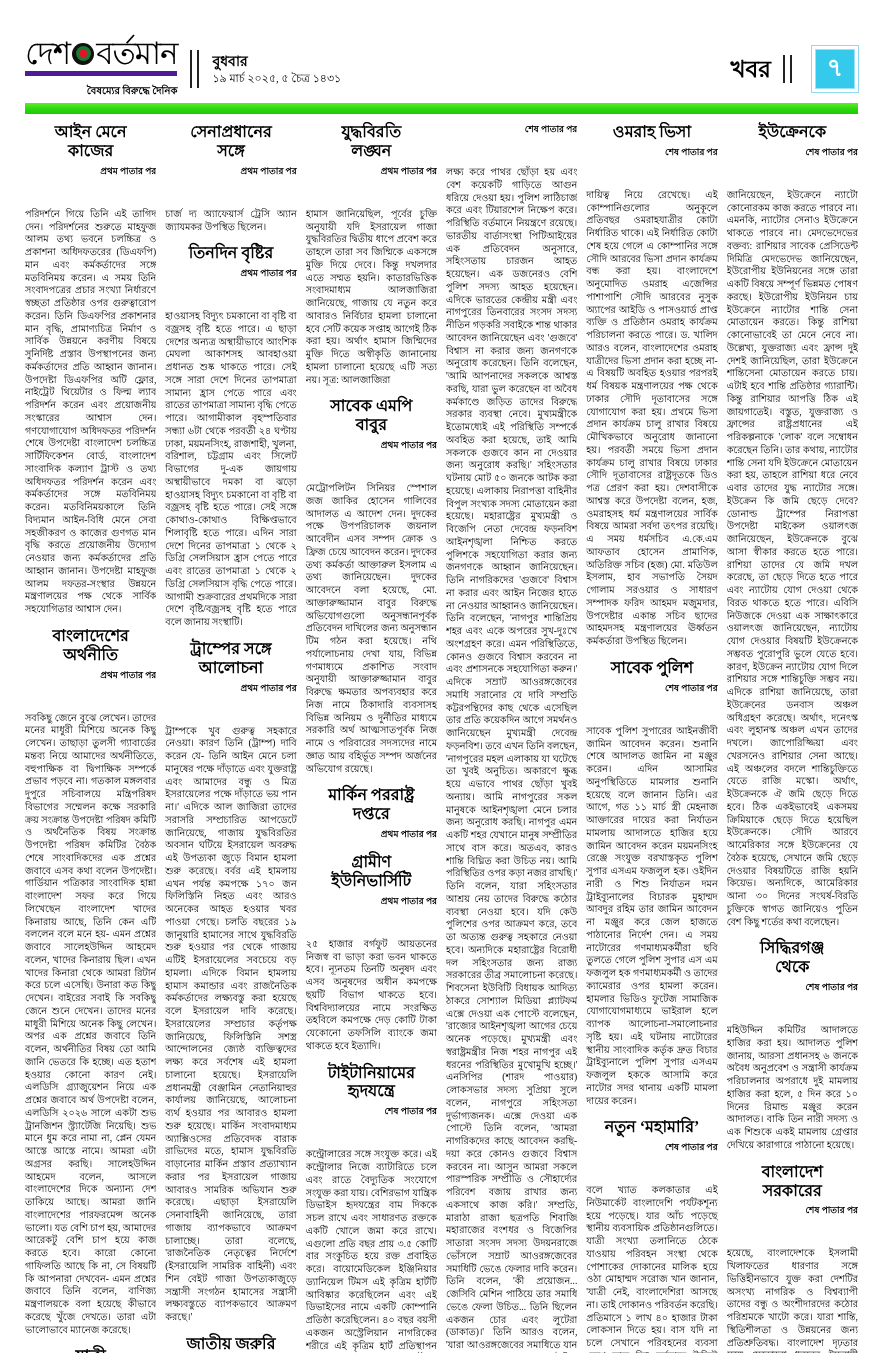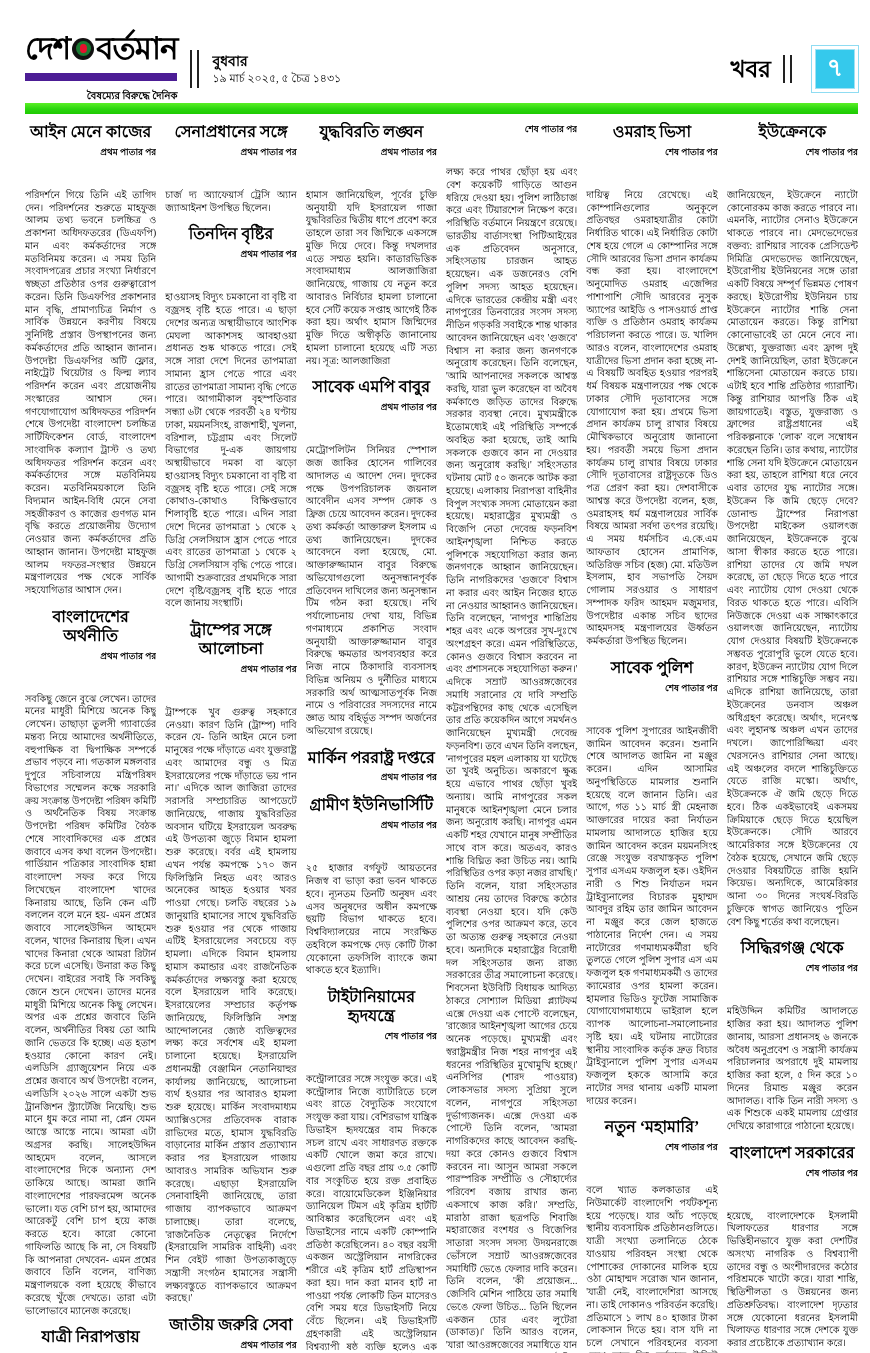--- a/index.html
+++ b/index.html
@@ -2,22 +2,22 @@
 <html><head>
 <meta charset="utf-8">
 <style>
   html,body{margin:0;padding:0;}
   body{width:870px;height:1353px;background:#ffffff;color:#000;
        font-family:"Liberation Serif", serif;overflow:hidden;position:relative;}
   .page{position:absolute;inset:0;}
   
   header{margin:42px 12px 0 25px;display:flex;align-items:center;height:54px;}
   .brand-block{display:flex;flex-direction:column;}
-  .brand{font-size:31px;font-weight:bold;line-height:1;display:flex;align-items:center;
-         border-bottom:8px solid #4c1d95;padding-bottom:9px;letter-spacing:-1px;}
+  .brand{font-size:31px;font-weight:normal;line-height:1;display:flex;align-items:center;
+         border-bottom:5px solid #4c1d95;padding-bottom:2px;letter-spacing:-1px;}
   .flag-dot{width:22px;height:22px;border-radius:50%;background:#111;display:inline-flex;
             align-items:center;justify-content:center;margin:0 2px;flex:0 0 auto;}
   .fd-in{width:15px;height:15px;border-radius:50%;background:#1c7a33;position:relative;display:block;}
   .fd-in::after{content:"";position:absolute;left:4px;top:3px;width:7px;height:9px;
             background:#e8112d;border-radius:45% 55% 55% 45%;}
   .tagline{text-align:right;font-size:10px;font-weight:bold;margin-top:7px;}
   .dbar{width:5px;height:38px;border-left:2px solid #222;border-right:2px solid #222;margin:0 13px;}
   .dbar.sec{height:28px;margin:0 10px 0 12px;}
   .date-block{line-height:1.3;}
   .date-block .day{font-weight:bold;font-size:14px;}
@@ -29,21 +29,21 @@
             display:flex;align-items:center;justify-content:center;
             color:#fff;font-size:25px;font-weight:bold;margin-left:10px;}
   
   .green-bar{margin:7px 12px 0 25px;height:11px;
              background:linear-gradient(180deg,#5bef27 0%,#2bd60e 55%,#1fca02 100%);}
   
   .cols{display:flex;gap:9px;margin:8px 12px 0 25px;}
   .col{flex:1 1 0;height:1232px;overflow:hidden;}
   .article{margin:0;}
   .headline{font-size:16px;font-weight:bold;text-align:center;line-height:1.18;
-            margin:11px 0 3px;font-family:"Liberation Serif", serif;}
+            margin:11px 17px 3px;font-family:"Liberation Serif", serif;}
   .col .article:first-child .headline{margin-top:1px;}
   .byline{font-size:9px;font-weight:bold;text-align:right;margin:0 0 3px;}
   .body-text{font-size:9.6px;line-height:1.33;text-align:justify;word-break:break-word;margin-top:29px;}
 </style>
 </head>
 <body>
 
 <div class="page">
   <header>
     <div class="brand-block">
@@ -86,21 +86,21 @@
         <article class="article">
           <h2 class="headline">যাত্রী নিরাপত্তায়</h2>
           <div class="byline">প্রথম পাতার পর</div>
           <div class="body-text">ও কর্মসূচির উপদেষ্টা ব্রিগেডিয়ার জেনারেল (অব.) ড. এম সাখাওয়াত হোসেন। তিনি বলেছেন, আসন্ন ইদে দেশের বিভিন্ন নৌপথে জলযানগুলো সুষ্ঠুভাবে চলাচল এবং যাত্রীদের নিরাপত্তা নিশ্চিত করতে বর্তমান সরকার আন্তরিকভাবে কাজ করছে। ইতোমধ্যে বিভিন্ন কার্যকর পদক্ষেপ গ্রহণ করা হয়েছে। গতকাল মঙ্গলবার দুপুরে আয়োজিত এক সভায় যোগ দিয়ে এসব কথা বলেন তিনি। সভায় উপদেষ্টা বলেন, যাত্রীদের নিরাপত্তা নিশ্চিত করার লক্ষ্যে দূরপাল্লার লঞ্চগুলোতে সশস্ত্র আনসার মোতায়েন করা হবে। নৌপুলিশ, কোস্ট গার্ড এবং বাংলাদেশ নৌবাহিনীকে নৌপথের বিশেষ অপরাধপ্রবণ জায়গাগুলোতে বিশেষ টহল কার্যক্রম পরিচালনা করার জন্য নির্দেশ দেওয়া হয়েছে। তিনি আরও বলেন, বিভিন্ন গন্তব্যের যাত্রী ও যানবাহনগুলোকে ফেরি ও বার্জবাহী জাহাজে সার্বক্ষণিক সেবা প্রদানের জন্য বিআইডব্লিউটিসির কন্ট্রোল রুম চালু করা হয়েছে। সম্ভাবিত যাত্রী ও যানবাহনগুলোকে প্রয়োজনে ০২২২৩৩৬৬২৭৭৯ ও ০১৪০৪৪৪৩৭০৭ নম্বরে যোগাযোগ করে সেবা গ্রহণের অনুরোধ জানানো হচ্ছে। উপদেষ্টা নৌদুর্ঘটনা রোধকল্পে ইদের আগের ৫ দিন ও পরের ৫ দিন, দিনে-রাতে সার্বক্ষণিক বালুবাহী (বাল্কহেড) চলাচল বন্ধ করার জন্য সংশ্লিষ্ট কর্তৃপক্ষকে নির্দেশনা দেন। জরিমানার পাশাপাশি ক্ষেত্রবিশেষে অভিযুক্ত লঞ্চের রুট পারমিট বাতিল করা হবে। লঞ্চের অনুমোদিত ভাড়ার একটি চার্ট টাঙিয়ে রাখার জন্য বিআইডব্লিউটিসির চেয়ারম্যানকে নির্দেশনা দেন উপদেষ্টা। সভায় নৌ পরিবহন মন্ত্রণালয়ের সিনিয়র সচিব মোহাম্মদ ইউনুসসহ অন্যান্যরা উপস্থিত ছিলেন।</div>
         </article>
       </div>
     <div class="col">
         <article class="article">
           <h2 class="headline">সেনাপ্রধানের সঙ্গে</h2>
           <div class="byline">প্রথম পাতার পর</div>
-          <div class="body-text">চার্জ দ্য অ্যাফেয়ার্স ট্রেসি অ্যান জ্যাআইনশ উপস্থিত ছিলেন।</div>
+          <div class="body-text">চার্জ দ্য অ্যাফেয়ার্স ট্রেসি অ্যান জ্যাযমকর উপস্থিত ছিলেন।</div>
         </article>
         <article class="article">
           <h2 class="headline">তিনদিন বৃষ্টির</h2>
           <div class="byline">প্রথম পাতার পর</div>
           <div class="body-text">হাওয়াসহ বিদ্যুৎ চমকানো বা বৃষ্টি বা বজ্রসহ বৃষ্টি হতে পারে। এ ছাড়া দেশের অন্যত্র অস্থায়ীভাবে আংশিক মেঘলা আকাশসহ আবহাওয়া প্রধানত শুষ্ক থাকতে পারে। সেই সঙ্গে সারা দেশে দিনের তাপমাত্রা সামান্য হ্রাস পেতে পারে এবং রাতের তাপমাত্রা সামান্য বৃদ্ধি পেতে পারে। আগামীকাল বৃহস্পতিবার সন্ধ্যা ৬টা থেকে পরবর্তী ২৪ ঘণ্টায় ঢাকা, ময়মনসিংহ, রাজশাহী, খুলনা, বরিশাল, চট্টগ্রাম এবং সিলেট বিভাগের দু-এক জায়গায় অস্থায়ীভাবে দমকা বা ঝড়ো হাওয়াসহ বিদ্যুৎ চমকানো বা বৃষ্টি বা বজ্রসহ বৃষ্টি হতে পারে। সেই সঙ্গে কোথাও-কোথাও বিক্ষিপ্তভাবে শিলাবৃষ্টি হতে পারে। এদিন সারা দেশে দিনের তাপমাত্রা ১ থেকে ২ ডিগ্রি সেলসিয়াস হ্রাস পেতে পারে এবং রাতের তাপমাত্রা ১ থেকে ২ ডিগ্রি সেলসিয়াস বৃদ্ধি পেতে পারে। আগামী শুক্রবারের প্রথমদিকে সারা দেশে বৃষ্টি/বজ্রসহ বৃষ্টি হতে পারে বলে জানায় সংস্থাটি।</div>
         </article>
         <article class="article">
           <h2 class="headline">ট্রাম্পের সঙ্গে আলোচনা</h2>
           <div class="byline">প্রথম পাতার পর</div>
           <div class="body-text">ট্রাম্পকে খুব গুরুত্ব সহকারে নেওয়া। কারণ তিনি (ট্রাম্প) দাবি করেন যে- তিনি আইন মেনে চলা মানুষের পক্ষে দাঁড়াতে এবং যুক্তরাষ্ট্র এবং আমাদের বন্ধু ও মিত্র ইসরায়েলের পক্ষে দাঁড়াতে ভয় পান না।' এদিকে আল জাজিরা তাদের সরাসরি সম্প্রচারিত আপডেটে জানিয়েছে, গাজায় যুদ্ধবিরতির অবসান ঘটিয়ে ইসরায়েল অবরুদ্ধ এই উপত্যকা জুড়ে বিমান হামলা শুরু করেছে। বর্বর এই হামলায় এখন পর্যন্ত কমপক্ষে ১৭০ জন ফিলিস্তিনি নিহত এবং আরও অনেকের আহত হওয়ার খবর পাওয়া গেছে। চলতি বছরের ১৯ জানুয়ারি হামাসের সাথে যুদ্ধবিরতি শুরু হওয়ার পর থেকে গাজায় এটিই ইসরায়েলের সবচেয়ে বড় হামলা। এদিকে বিমান হামলায় হামাস কমান্ডার এবং রাজনৈতিক কর্মকর্তাদের লক্ষ্যবস্তু করা হয়েছে বলে ইসরায়েল দাবি করেছে। ইসরায়েলের সম্প্রচার কর্তৃপক্ষ জানিয়েছে, ফিলিস্তিনি সশস্ত্র আন্দোলনের জ্যেষ্ঠ ব্যক্তিত্বদের লক্ষ্য করে সর্বশেষ এই হামলা চালানো হয়েছে। ইসরায়েলি প্রধানমন্ত্রী বেঞ্জামিন নেতানিয়াহুর কার্যালয় জানিয়েছে, আলোচনা ব্যর্থ হওয়ার পর আবারও হামলা শুরু হয়েছে। মার্কিন সংবাদমাধ্যম অ্যাক্সিওসের প্রতিবেদক বারাক রাভিদের মতে, হামাস যুদ্ধবিরতি বাড়ানোর মার্কিন প্রস্তাব প্রত্যাখ্যান করার পর ইসরায়েল গাজায় আবারও সামরিক অভিযান শুরু করেছে। এছাড়া ইসরায়েলি সেনাবাহিনী জানিয়েছে, তারা গাজায় ব্যাপকভাবে আক্রমণ চালাচ্ছে। তারা বলেছে, 'রাজনৈতিক নেতৃত্বের নির্দেশে (ইসরায়েলি সামরিক বাহিনী) এবং শিন বেইট গাজা উপত্যকাজুড়ে সন্ত্রাসী সংগঠন হামাসের সন্ত্রাসী লক্ষ্যবস্তুতে ব্যাপকভাবে আক্রমণ করছে।'</div>

